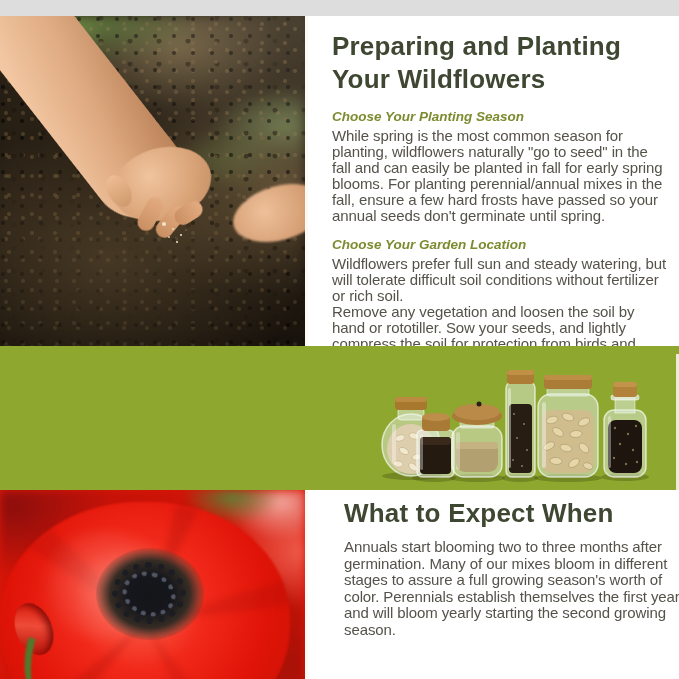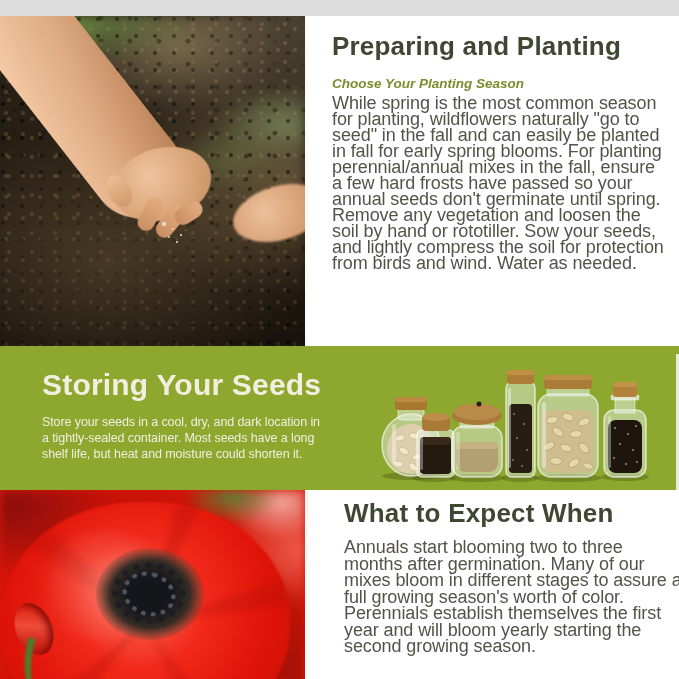--- a/index.html
+++ b/index.html
@@ -5,21 +5,21 @@
   * { margin:0; padding:0; box-sizing:border-box; }
   html,body { background:#ddd; }
   body { font-family:"Liberation Sans","DejaVu Sans",sans-serif; }
   .canvas {
     position:relative; width:679px; height:679px; overflow:hidden;
     background:#ffffff; margin:16px auto;
   }
   
   .h-big { font-size:26px; line-height:33px; font-weight:700; color:#3e4731; letter-spacing:.2px; }
   .subhead { font-size:13.5px; line-height:17px; font-weight:700; color:#7d8b2f; margin:12px 0 3px;font-style:italic; }
-  .body-txt { font-size:18px; line-height:16px; color:#55524a; letter-spacing:-.1px; }
+  .body-txt { font-size:15px; line-height:16px; color:#55524a; letter-spacing:-.1px; }
 
   
   .top-text { position:absolute; left:332px; top:14px; width:336px; }
   .top-text .h-big { margin-bottom:6px; }
 
   .photo { position:absolute; overflow:hidden; border-right:3px solid #fbfaf4; }
   .top-photo { left:0; top:0; width:308px; height:330px; background:#241c12; }
   .layer { position:absolute; inset:0; }
   .sp-bg {
     background:
@@ -149,37 +149,36 @@
     <div class="sp-finger sp-f2"></div>
     <div class="sp-finger sp-f3"></div>
     <div class="sp-seeds"></div>
     <div class="sp-hand2"></div>
     <div class="layer sp-glow"></div>
   </div>
 
   <div class="top-text">
     <div class="h-big">
       <div>Preparing and Planting</div>
+      <div>Your Wildflowers</div>
     </div>
     <div>
       <div class="subhead">Choose Your Planting Season</div>
       <div class="body-txt">While spring is the most common season for planting, wildflowers naturally "go to seed" in the fall and can easily be planted in fall for early spring blooms. For planting perennial/annual mixes in the fall, ensure a few hard frosts have passed so your annual seeds don't germinate until spring.</div>
     </div>
     <div>
+      <div class="subhead">Choose Your Garden Location</div>
+      <div class="body-txt">Wildflowers prefer full sun and steady watering, but will tolerate difficult soil conditions without fertilizer or rich soil.</div>
     </div>
     <div>
       <div class="body-txt">Remove any vegetation and loosen the soil by hand or rototiller. Sow your seeds, and lightly compress the soil for protection from birds and wind. Water as needed.</div>
     </div>
   </div>
 
   <div class="band">
-    <div class="band-text">
-      <div class="band-h">Storing Your Seeds</div>
-      <div class="band-p">Store your seeds in a cool, dry, and dark location in a tightly-sealed container. Most seeds have a long shelf life, but heat and moisture could shorten it.</div>
-    </div>
 
     <svg class="jars" width="292" height="130" viewBox="0 0 292 130">
       <g fill="rgba(70,85,18,.38)">
         <ellipse cx="32" cy="122" rx="30" ry="4"></ellipse>
         <ellipse cx="54" cy="124" rx="22" ry="4"></ellipse>
         <ellipse cx="97" cy="124" rx="28" ry="4"></ellipse>
         <ellipse cx="140" cy="124" rx="18" ry="4"></ellipse>
         <ellipse cx="188" cy="124" rx="34" ry="4"></ellipse>
         <ellipse cx="245" cy="123" rx="24" ry="4"></ellipse>
       </g>

